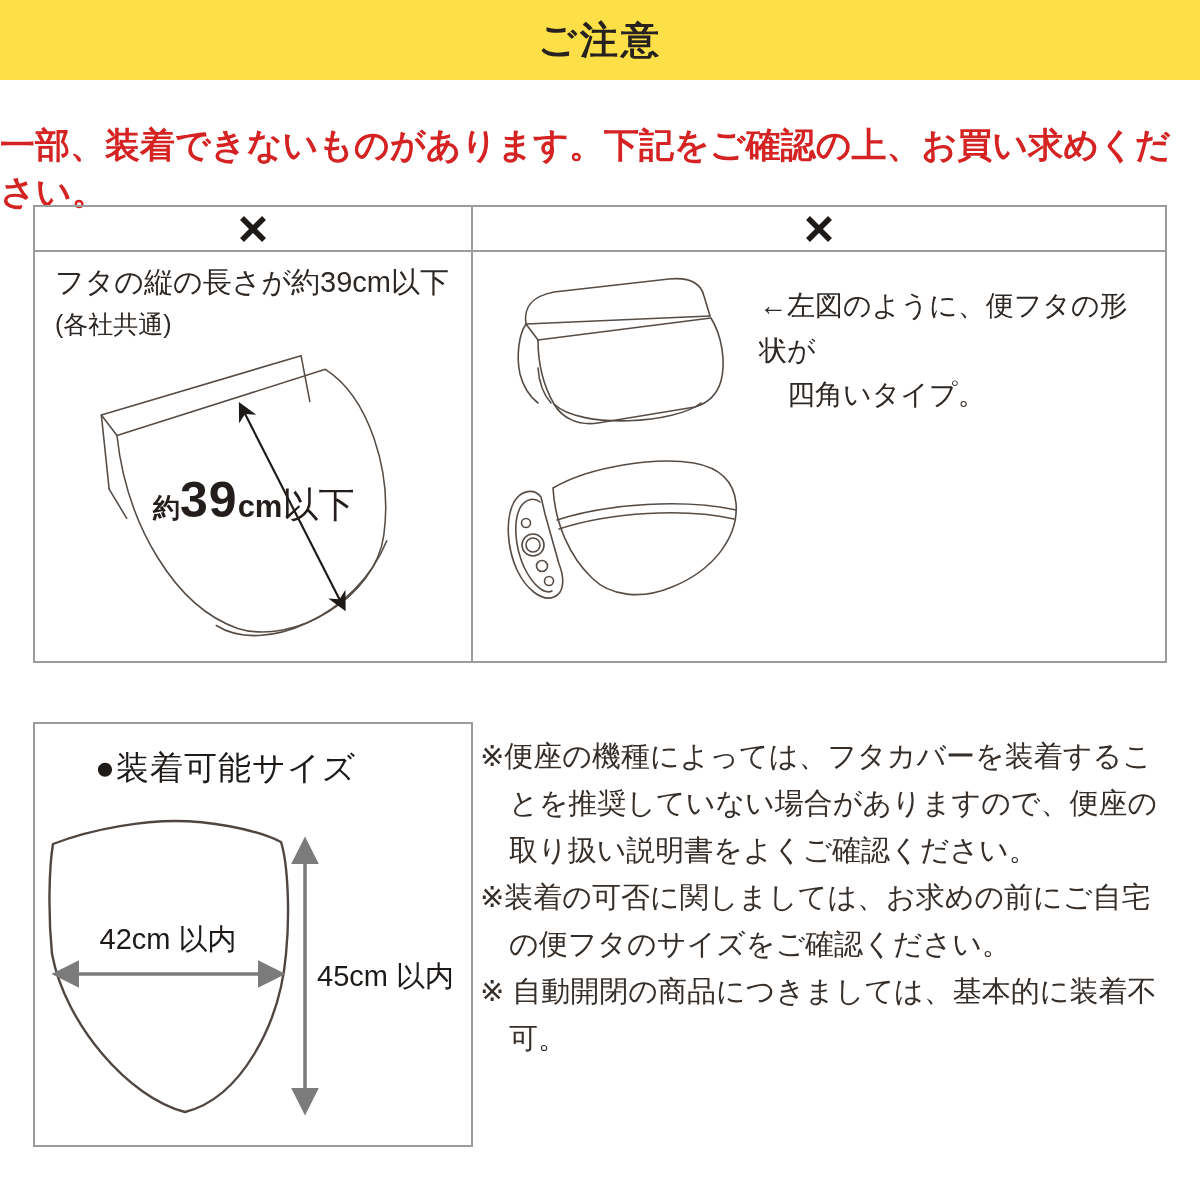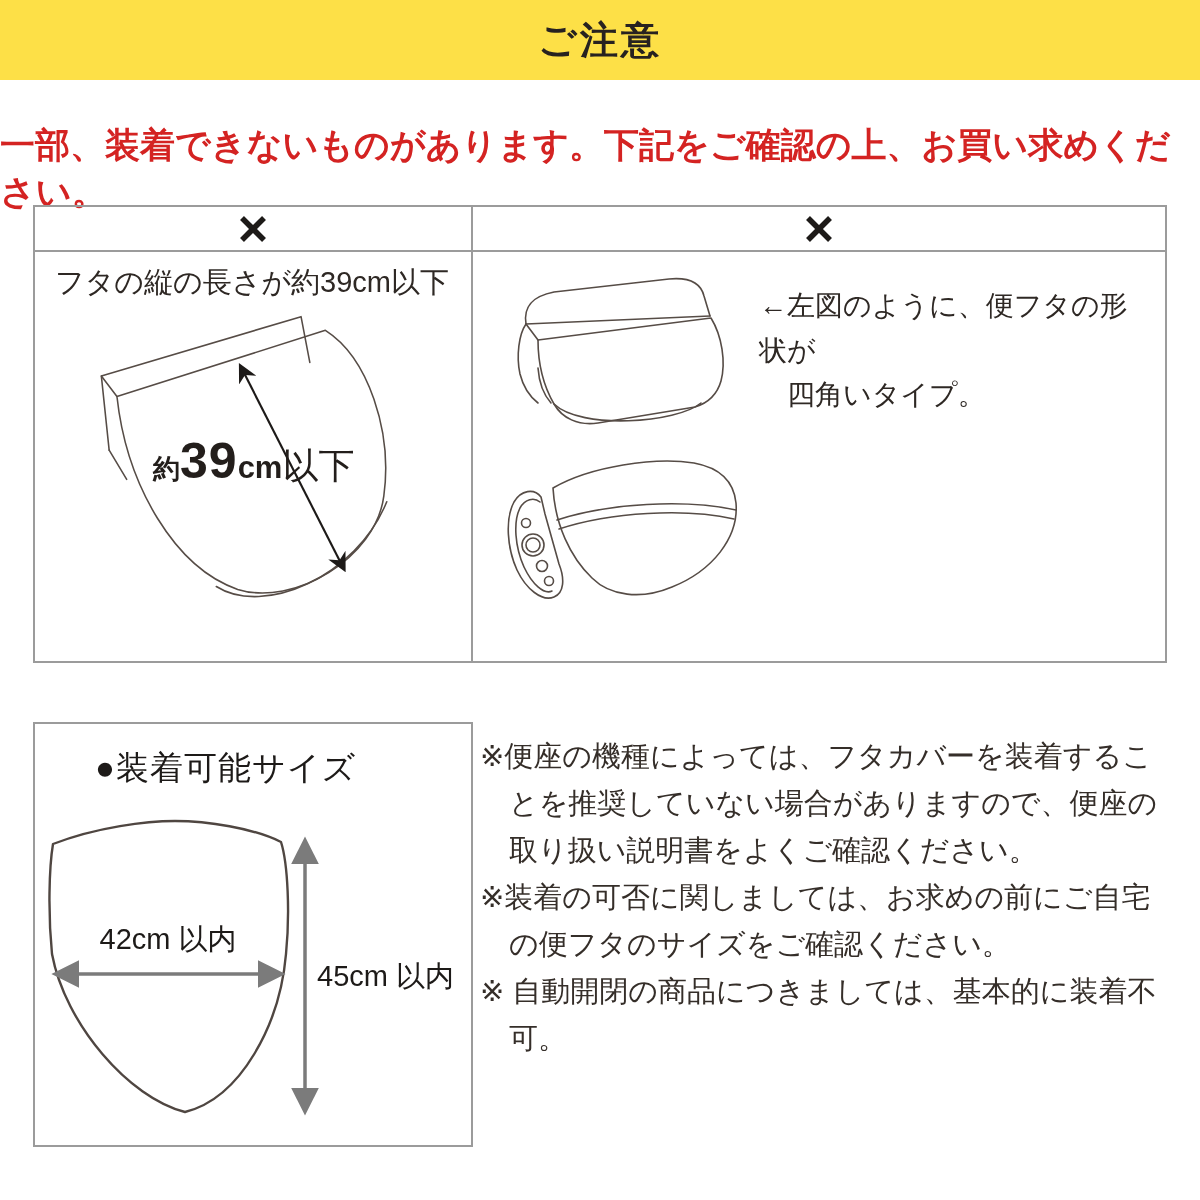--- a/index.html
+++ b/index.html
@@ -87,20 +87,21 @@
   </div>
   <div class="th">
     <svg class="x-icon" viewBox="0 0 32 32" role="img" aria-label="✕">
       <line x1="5" y1="5" x2="27" y2="27" stroke="#1d1a18" stroke-width="5.5"></line>
       <line x1="27" y1="5" x2="5" y2="27" stroke="#1d1a18" stroke-width="5.5"></line>
     </svg>
   </div>
 
   <div class="cell col-divider">
     <div class="cell-title">フタの縦の長さが約39cm以下</div>
+    <div class="cell-subtitle">(各社共通)</div>
 
     <div class="lid-diagram-wrap">
       <svg width="420" height="300" viewBox="0 0 430 308">
         <defs>
           <marker id="ah-dark" viewBox="0 0 10 10" refX="8" refY="5" markerWidth="9" markerHeight="9" orient="auto-start-reverse">
             <path d="M0,0 L10,5 L0,10 L3,5 Z" fill="#1d1a18"></path>
           </marker>
         </defs>
 
         <path class="art" d="M55,150 L47,74 L252,13 L261,60"></path>

